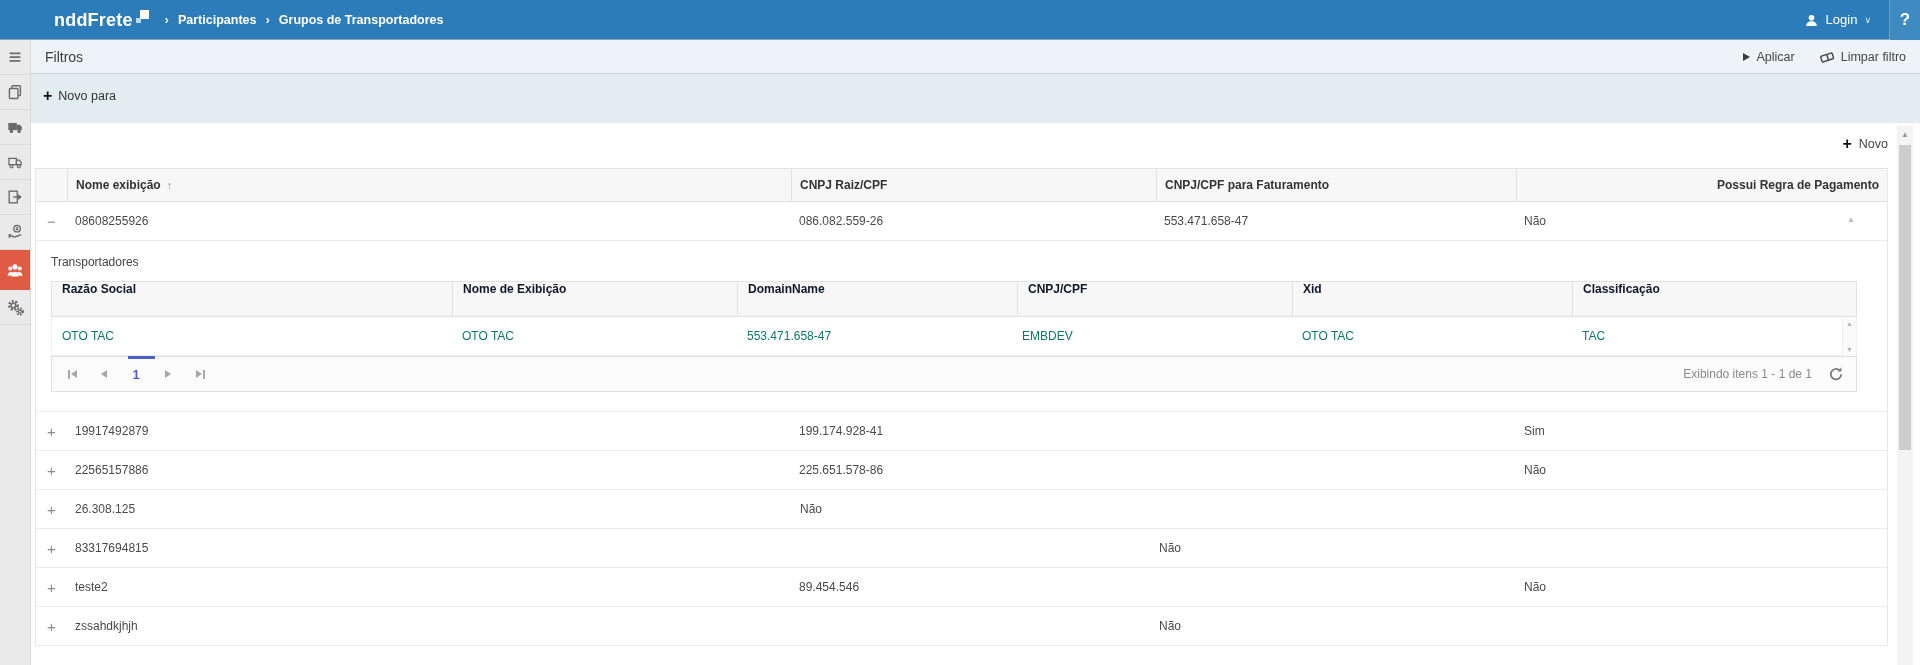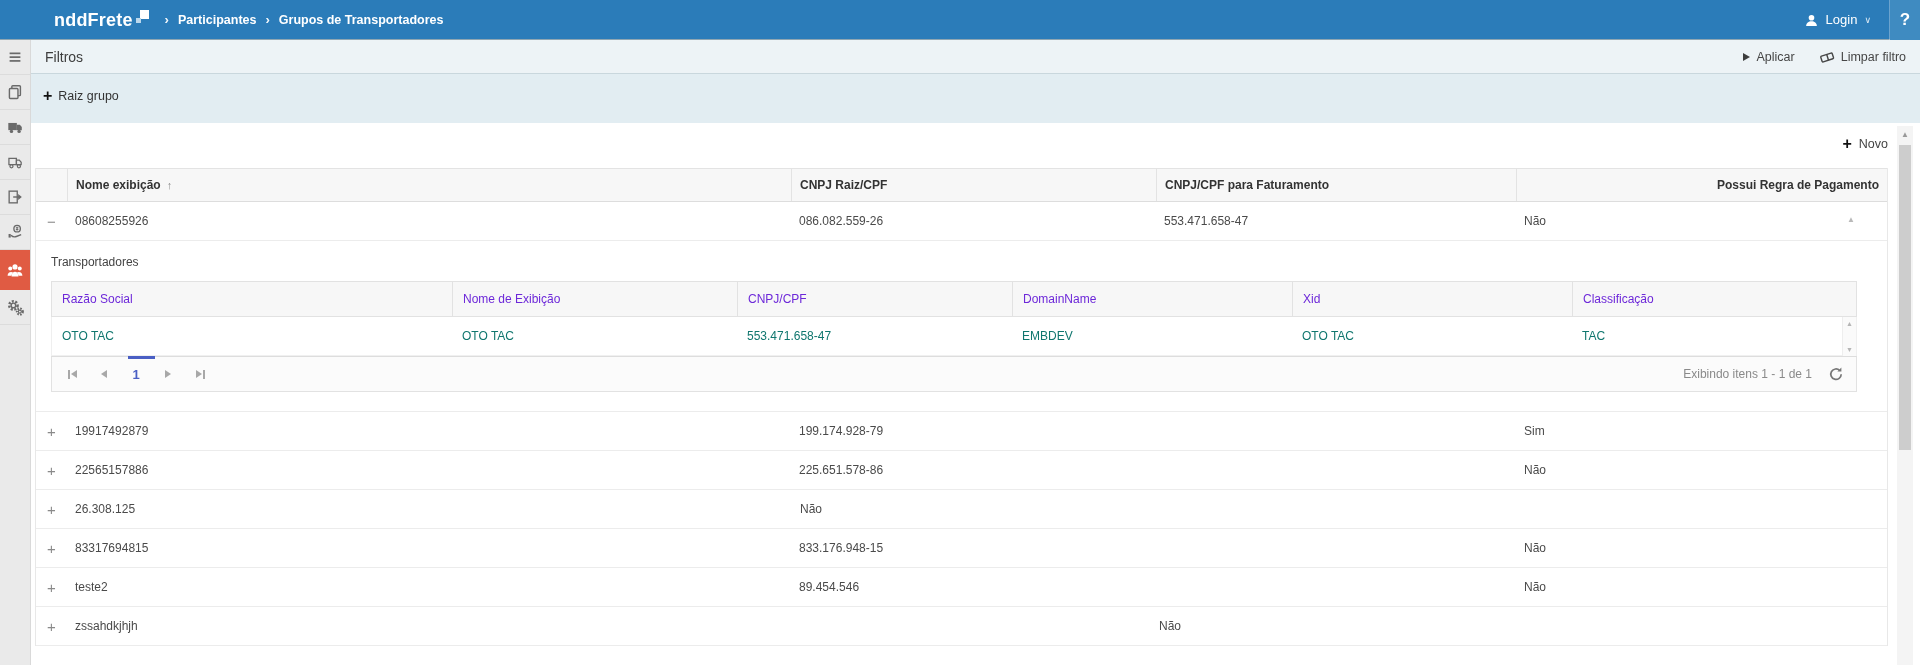--- a/index.html
+++ b/index.html
@@ -64,21 +64,21 @@
   .g-row{display:flex;height:39px;align-items:center;border-bottom:1px solid #ececec;
          font-size:12px;color:#4a4a4a;box-sizing:border-box;}
   .cell{padding:0 8px;box-sizing:border-box;overflow:hidden;white-space:nowrap;}
   .expander{width:31px;padding:0;text-align:center;color:#8a8a8a;font-size:15px;line-height:15px;}
 
   
   .g-detail{position:relative;border-bottom:1px solid #ececec;padding:14px 0 19px 15px;}
   .detail-title{font-size:12px;color:#444;margin-bottom:12px;}
   .sub{width:1806px;font-size:12px;}
   .s-head{display:flex;height:36px;background:#f7f7f7;border:1px solid #e2e2e2;box-sizing:border-box;}
-  .s-hcell{display:flex;align-items:center;padding:0 10px;font-weight:normal;color:#6d28d9;
+  .s-hcell{display:flex;padding:0 10px;font-weight:bold;color:#0f172a;
            border-left:1px solid #e2e2e2;box-sizing:border-box;}
   .s-hcell:first-child{border-left:none;}
   .s-body{display:flex;border-left:1px solid #efefef;border-right:1px solid #efefef;box-sizing:border-box;}
   .s-row{display:flex;height:38px;align-items:center;flex:1;border-bottom:1px solid #f0f0f0;}
   .s-cell{padding:0 10px;box-sizing:border-box;overflow:hidden;white-space:nowrap;color:#0f766e;}
   .sc1{width:400px;}.sc2{width:285px;}.sc3{width:275px;}.sc4{width:280px;}.sc5{width:280px;}.sc6{width:270px;}
   .s-scroll{width:16px;display:flex;flex-direction:column;justify-content:space-between;align-items:center;
             padding:3px 0;background:#fafafa;border-left:1px solid #eee;color:#b5b5b5;font-size:7px;box-sizing:border-box;}
   .s-pager{position:relative;display:flex;align-items:center;height:36px;background:#fbfbfb;
            border:1px solid #e2e2e2;border-top:1px solid #dddddd;box-sizing:border-box;color:#8a8a8a;padding-left:4px;}
@@ -232,21 +232,21 @@
               </g>
             </svg>
         </span>
         <span>Limpar filtro</span>
       </div>
     </div>
   </div>
   <div class="filters-body">
     <div class="new-group">
       <span class="plus-glyph">+</span>
-      <span>Raiz grupo</span>
+      <span>Novo para</span>
     </div>
   </div>
 
   <div class="content">
 
     <div class="novo-btn">
       <span class="plus-glyph">+</span>
       <span>Novo</span>
     </div>
 
@@ -280,25 +280,25 @@
       <div class="g-detail">
         <div class="detail-title">Transportadores</div>
         <div class="sub">
           <div class="s-head">
             <div class="s-hcell sc1">
                 <span>Razão Social</span>
               </div>
             <div class="s-hcell sc2">
                 <span>Nome de Exibição</span>
               </div>
+            <div class="s-hcell sc4">
+                <span>DomainName</span>
+              </div>
             <div class="s-hcell sc3">
                 <span>CNPJ/CPF</span>
-              </div>
-            <div class="s-hcell sc4">
-                <span>DomainName</span>
               </div>
             <div class="s-hcell sc5">
                 <span>Xid</span>
               </div>
             <div class="s-hcell sc6">
                 <span>Classificação</span>
               </div>
           </div>
           <div class="s-body">
             <div class="s-row">
@@ -340,41 +340,40 @@
                   </svg>
               </span>
             </div>
           </div>
         </div>
       </div>
 
       <div class="g-row">
         <div class="cell expander">+</div>
         <div class="cell col-nome">19917492879</div>
-        <div class="cell col-raiz">199.174.928-79</div>
+        <div class="cell col-raiz">199.174.928-41</div>
         <div class="cell col-fat"></div>
         <div class="cell col-possui">Sim</div>
       </div>
       <div class="g-row">
         <div class="cell expander">+</div>
         <div class="cell col-nome">22565157886</div>
         <div class="cell col-raiz">225.651.578-86</div>
         <div class="cell col-fat"></div>
         <div class="cell col-possui">Não</div>
       </div>
       <div class="g-row">
         <div class="cell expander">+</div>
         <div class="cell col-raiz">26.308.125</div>
         <div class="cell col-fat"></div>
         <div class="cell col-possui">Não</div>
       </div>
       <div class="g-row">
         <div class="cell expander">+</div>
         <div class="cell col-nome">83317694815</div>
-        <div class="cell col-raiz">833.176.948-15</div>
         <div class="cell col-fat"></div>
         <div class="cell col-possui">Não</div>
       </div>
       <div class="g-row">
         <div class="cell expander">+</div>
         <div class="cell col-nome">teste2</div>
         <div class="cell col-raiz">89.454.546</div>
         <div class="cell col-fat"></div>
         <div class="cell col-possui">Não</div>
       </div>

